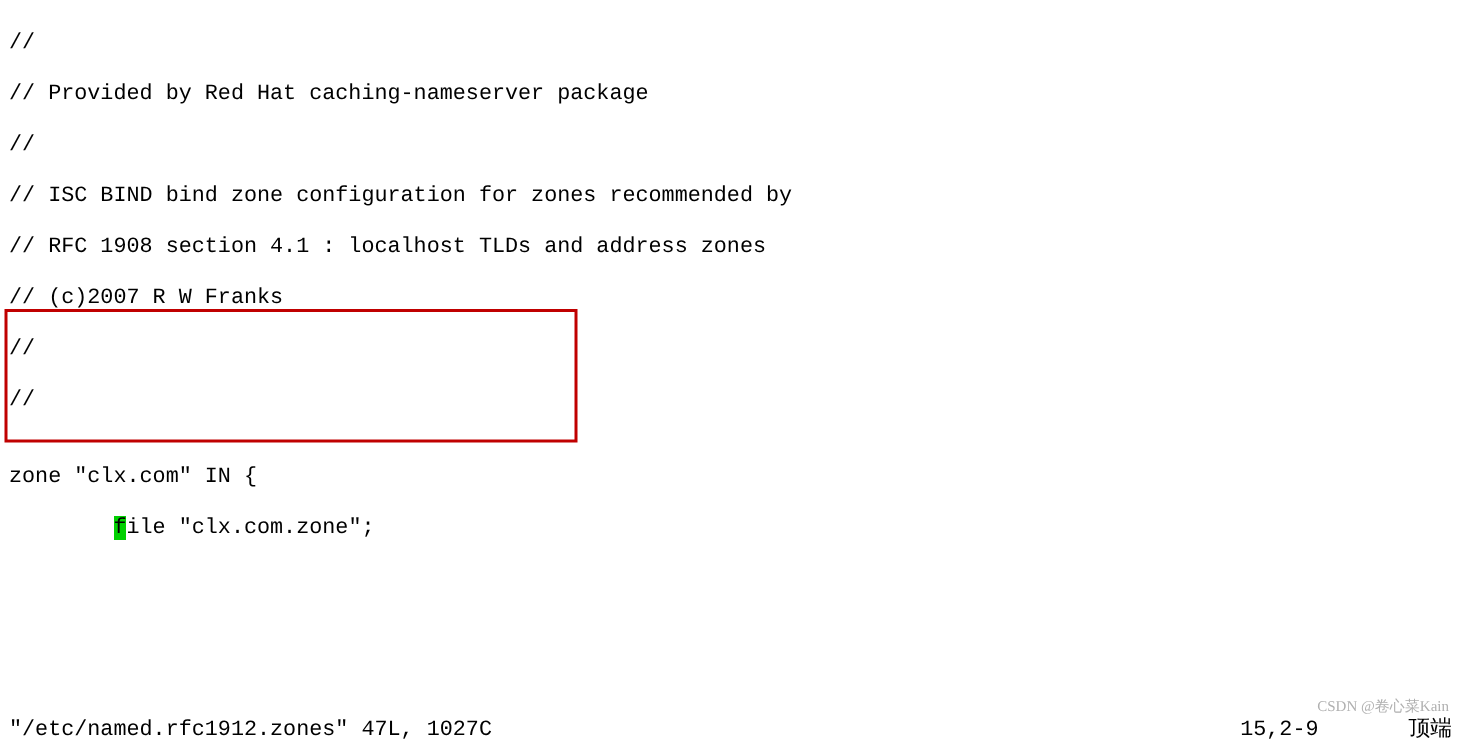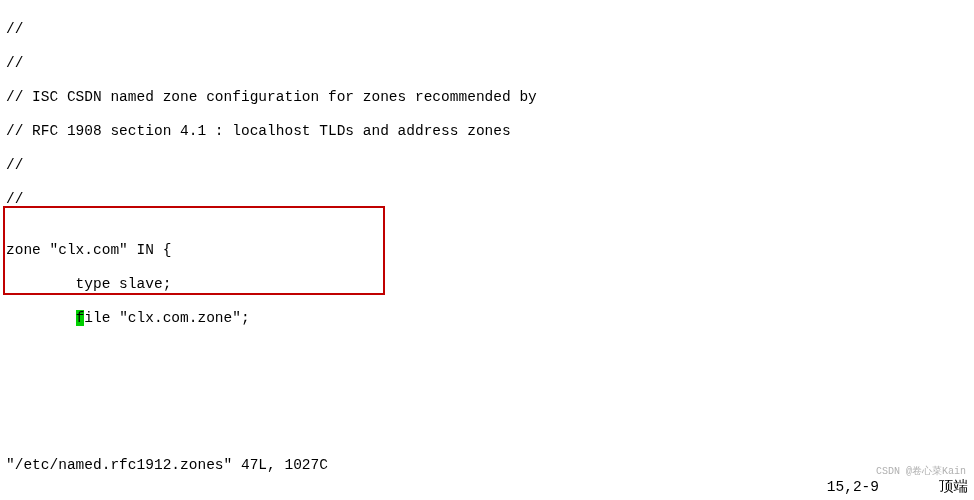--- a/index.html
+++ b/index.html
@@ -36,44 +36,45 @@
     position: absolute;
     bottom: 4px;
     left: 6px;
     right: 6px;
     font-family: "Courier New", monospace;
     font-size: 14.5px;
     display: flex;
     justify-content: space-between;
   }
   .status-left {}
-  .status-right { display: flex; gap: 60px; margin-top: 22px; }
+  .status-right { display: flex; gap: 60px; }
   .watermark {
     position: absolute;
     bottom: 20px;
     right: 8px;
     font-size: 10px;
     color: #b0b0b0;
-    font-family: Liberation Mono, monospace;
+    font-family: Liberation Serif, serif;
     text-align: right;
   }
 </style>
 </head>
 <body>
 
 <div class="editor">
 <span class="line">//</span>
+<span class="line">// Provided by Red Hat caching-nameserver package</span>
 <span class="line">//</span>
-<span class="line">// ISC CSDN named zone configuration for zones recommended by</span>
+<span class="line">// ISC BIND bind zone configuration for zones recommended by</span>
 <span class="line">// RFC 1908 section 4.1 : localhost TLDs and address zones</span>
+<span class="line">// (c)2007 R W Franks</span>
 <span class="line">//</span>
 <span class="line">//</span>
 <span class="line"></span>
 <span class="line">zone "clx.com" IN {</span>
-<span class="line">        type slave;</span>
 <span class="line"><span>        </span><span class="cursor-char">f</span><span>ile "clx.com.zone";</span></span>
 
 
 
 
 
 
 
 <span class="line"></span>
 

